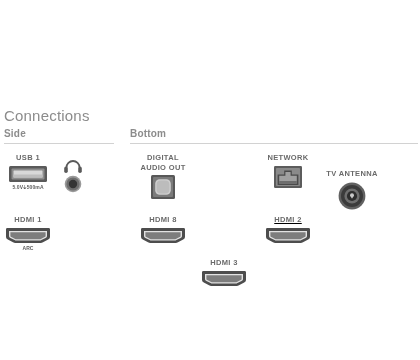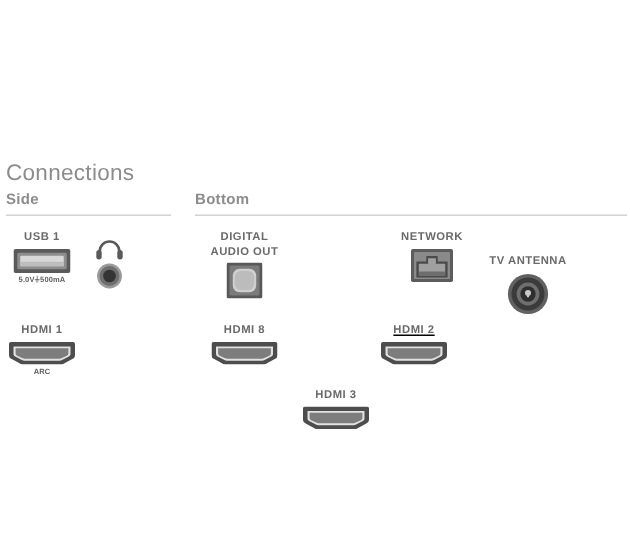--- a/index.html
+++ b/index.html
@@ -198,21 +198,21 @@
     <div class="art">
       <svg width="44" height="15" viewBox="0 0 44 15">
         <path d="M0 1.2 Q0 0 1.4 0 H42.6 Q44 0 44 1.2 V9 Q44 10.6 42.2 11.4 L37 14.2 Q36 15 34.6 15 H9.4 Q8 15 7 14.2 L1.8 11.4 Q0 10.6 0 9 Z" fill="#4d4d4d"></path>
         <path d="M3 3 H41 V8.2 Q41 9.2 39.6 9.9 L35.4 12 Q34.6 12.5 33.6 12.5 H10.4 Q9.4 12.5 8.6 12 L4.4 9.9 Q3 9.2 3 8.2 Z" fill="#e2e2e2"></path>
         <path d="M4.4 4.2 H39.6 V7.9 Q39.6 8.6 38.6 9.1 L34.9 10.9 Q34.3 11.2 33.5 11.2 H10.5 Q9.7 11.2 9.1 10.9 L5.4 9.1 Q4.4 8.6 4.4 7.9 Z" fill="#7d7d7d"></path>
       </svg>
     </div>
     <div class="port-sub"></div>
   </div>
 
-  <div class="port" style="left:276px; top:215px;text-decoration:underline;">
+  <div class="port" style="left:288px; top:215px;text-decoration:underline;">
     <div class="port-label">HDMI 2</div>
     <div class="art">
       <svg width="44" height="15" viewBox="0 0 44 15">
         <path d="M0 1.2 Q0 0 1.4 0 H42.6 Q44 0 44 1.2 V9 Q44 10.6 42.2 11.4 L37 14.2 Q36 15 34.6 15 H9.4 Q8 15 7 14.2 L1.8 11.4 Q0 10.6 0 9 Z" fill="#4d4d4d"></path>
         <path d="M3 3 H41 V8.2 Q41 9.2 39.6 9.9 L35.4 12 Q34.6 12.5 33.6 12.5 H10.4 Q9.4 12.5 8.6 12 L4.4 9.9 Q3 9.2 3 8.2 Z" fill="#e2e2e2"></path>
         <path d="M4.4 4.2 H39.6 V7.9 Q39.6 8.6 38.6 9.1 L34.9 10.9 Q34.3 11.2 33.5 11.2 H10.5 Q9.7 11.2 9.1 10.9 L5.4 9.1 Q4.4 8.6 4.4 7.9 Z" fill="#7d7d7d"></path>
       </svg>
     </div>
     <div class="port-sub"></div>
   </div>

